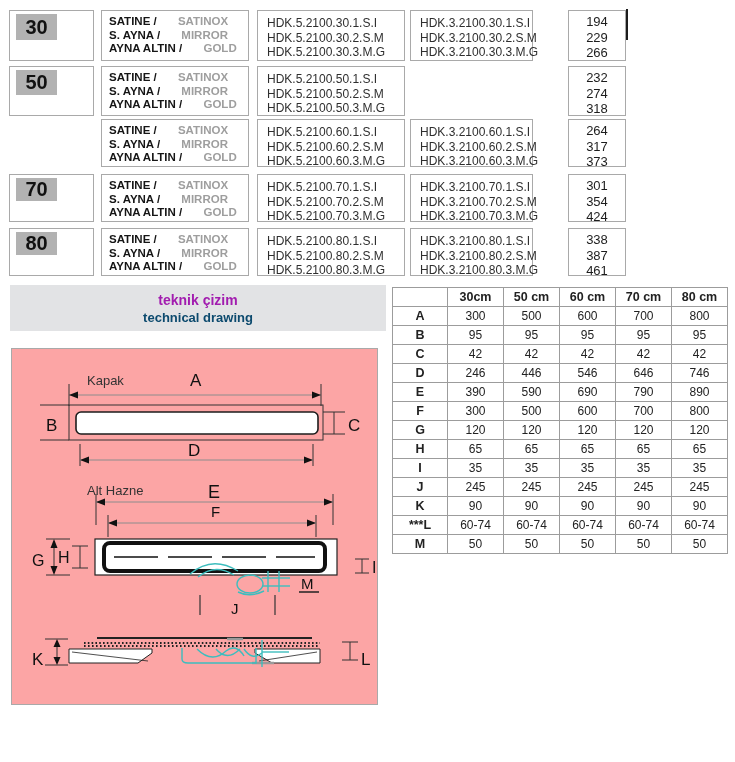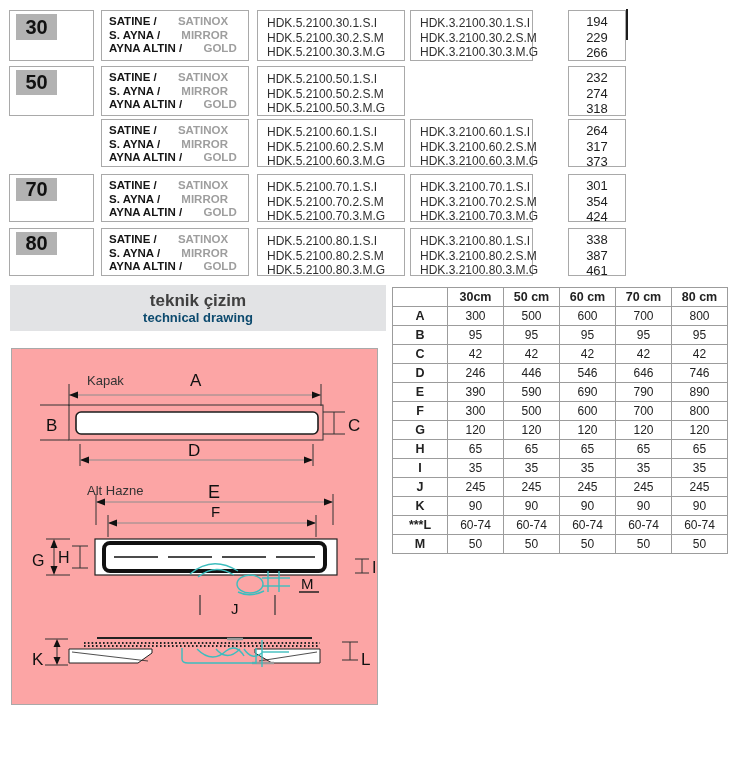--- a/index.html
+++ b/index.html
@@ -16,21 +16,21 @@
   .sq{position:absolute;left:6px;top:3px;bottom:20px;width:41px;background:#b2b2b2;
       display:flex;align-items:center;justify-content:center;font-size:20px;font-weight:bold;color:#111;}
   .fl{font-size:11.5px;font-weight:bold;line-height:13.5px;white-space:nowrap;color:#151515;}
   .fl .mut{color:#9e9e9e;margin-left:18px;}
   .code{font-size:12px;line-height:14.5px;color:#2e2e2e;white-space:nowrap;}
   .price{font-size:13px;line-height:15.5px;color:#1d1d1d;}
   .tickline{position:absolute;left:626px;top:9px;width:2px;height:31px;background:#1c1c1c;}
   
   .band{position:absolute;left:10px;top:285px;width:376px;height:46px;background:#e2e3e5;
         display:flex;flex-direction:column;align-items:center;justify-content:center;}
-  .band .t1{font-size:17px;font-weight:bold;color:#404040;line-height:19px;}
+  .band .t1{font-size:14px;font-weight:bold;color:#a21caf;line-height:19px;}
   .band .t2{font-size:13px;font-weight:bold;color:#0c4a6e;line-height:15px;}
   
   .dbox{position:absolute;left:11px;top:348px;width:367px;height:357px;border:1px solid #a9a9a9;box-sizing:border-box;background:#fca5a5;}
   .dbox svg{display:block;}
   
   .dimtab{position:absolute;left:392px;top:287px;border-collapse:collapse;table-layout:fixed;}
   .dimtab th,.dimtab td{border:1px solid #9c9c9c;height:19px;padding:0;text-align:center;
         font-size:12px;color:#222;background:#fff;box-sizing:border-box;}
   .dimtab th{font-weight:bold;font-size:12.5px;}
   .dimtab .lblcol{width:55px;}

